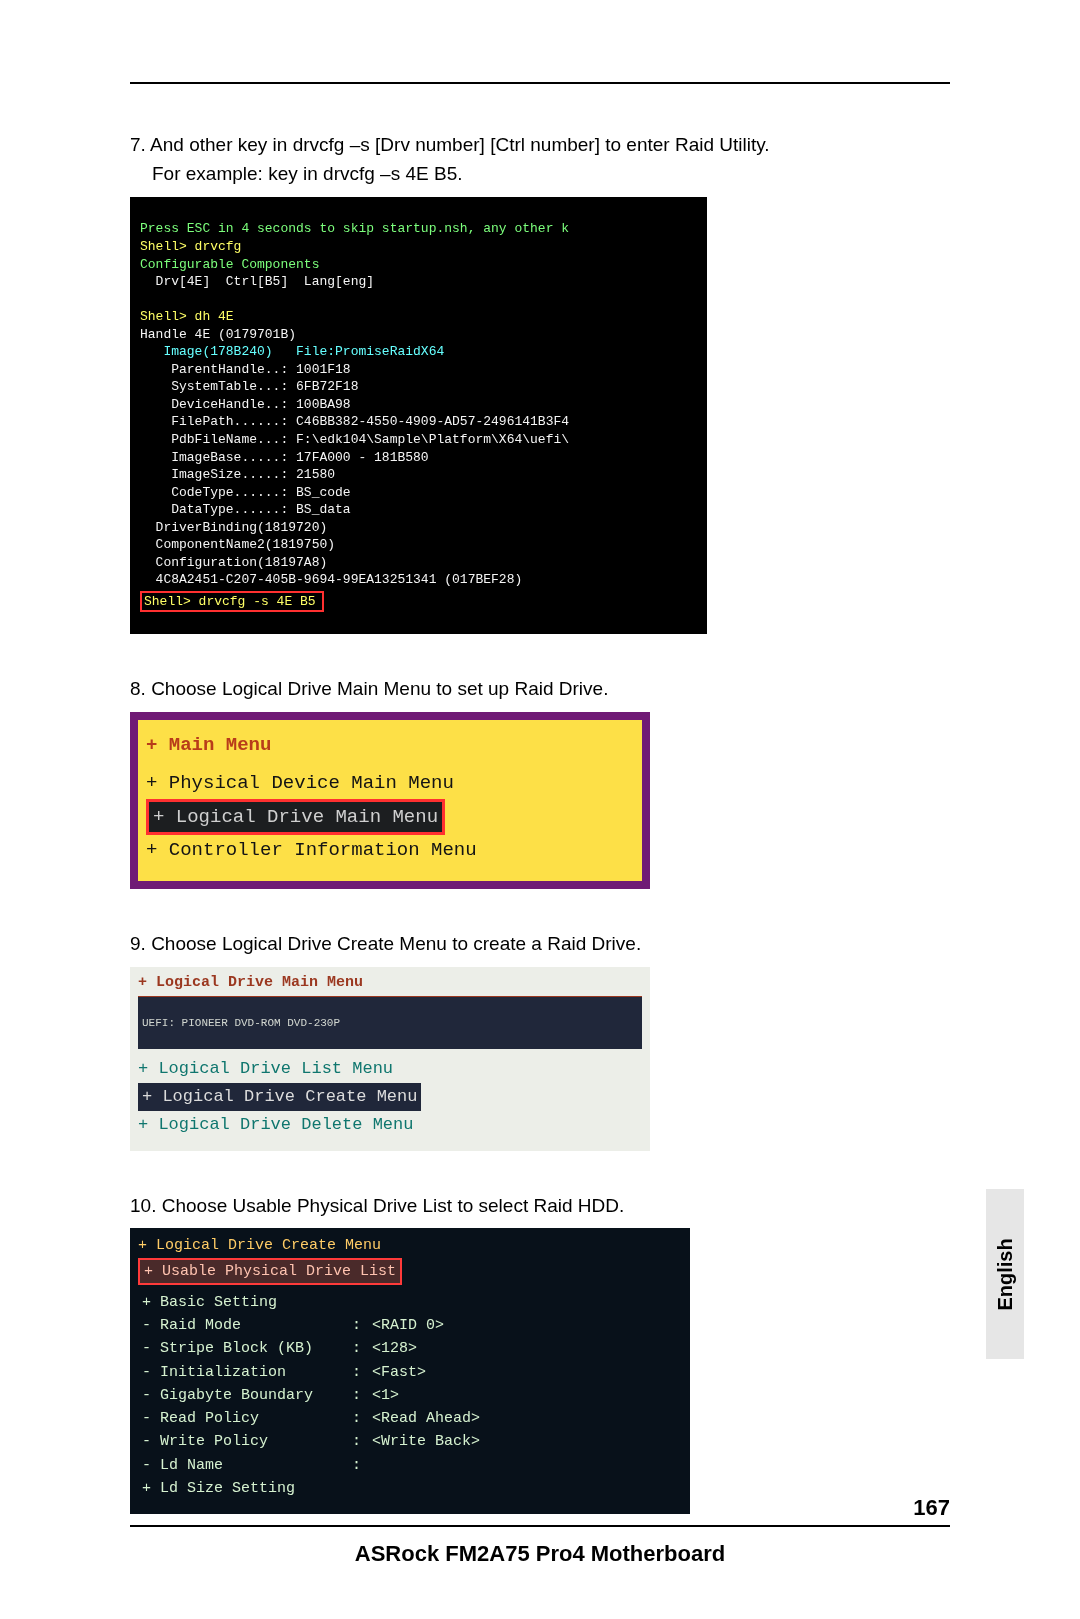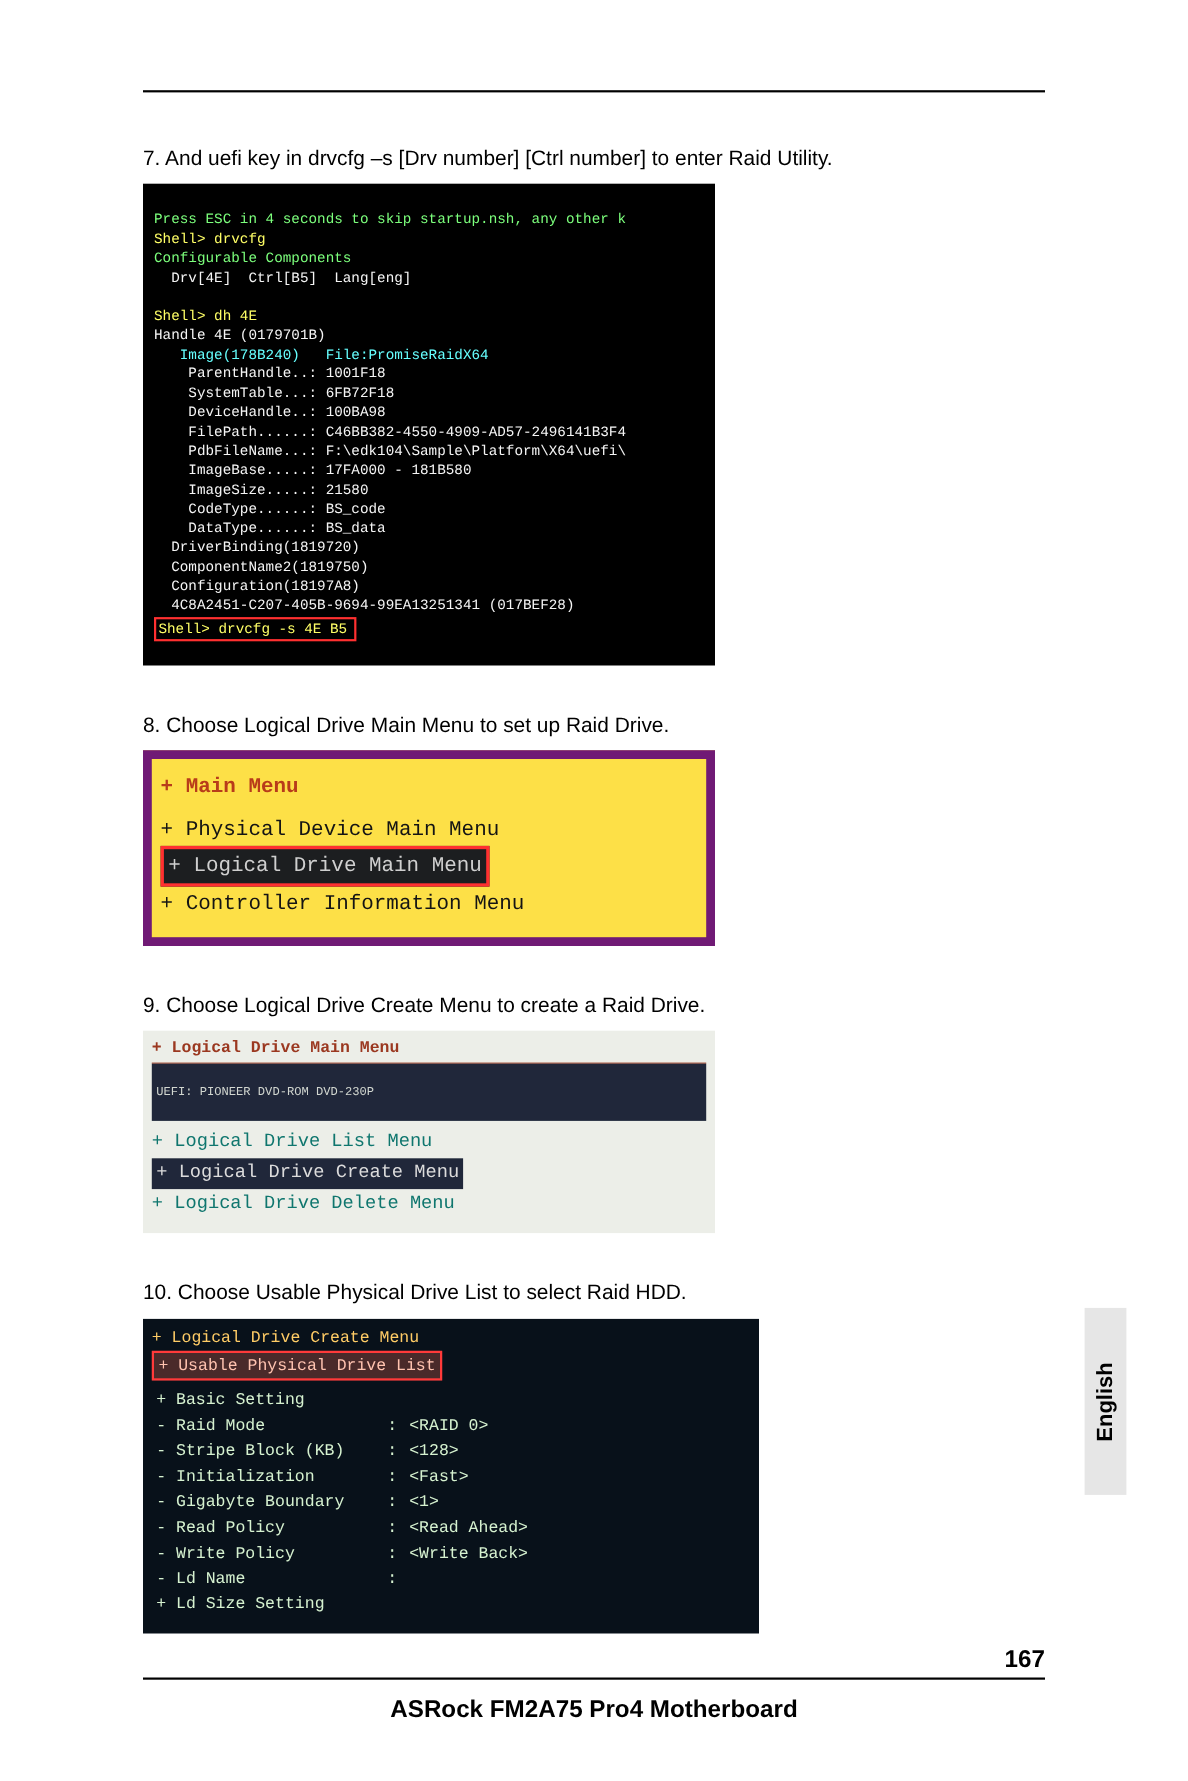--- a/index.html
+++ b/index.html
@@ -69,21 +69,21 @@
   .step .num { display:inline; }
   .bold { font-weight: normal; }
   .indent { margin-left: 22px; display:block; }
   
   .shot {
     margin-top: 8px;
     margin-bottom: 4px;
   }
   
   .shell {
-    width: 520px; background:#000;
+    width: 577px; background:#000;
     font-family: "Courier New", monospace;
     font-size: 13px; line-height: 1.35;
     padding: 6px 10px 22px 10px;
     white-space: pre;
   }
   .g { color:#7cff7c; } 
   .w { color:#f5f5f5; }
   .y { color:#ffff66; }
   .cy{ color:#66ffff; }
   .redbox {
@@ -161,21 +161,24 @@
 </head>
 <body>
 
 <div class="page">
   <div class="hr-top"></div>
 
   <div class="content">
 
     <div class="step">
       <span class="num">7.</span>
-      <span>And uefi key in </span><span class="bold">drvcfg –s [Drv number] [Ctrl number]</span><span> to enter Raid Utility.</span>
+      <span>And other key in </span><span class="bold">drvcfg –s [Drv number] [Ctrl number]</span><span> to enter Raid Utility.</span>
+      <span class="indent">
+        <span>For example: key in </span><span class="bold">drvcfg –s 4E B5</span><span>.</span>
+      </span>
     </div>
 
     <div class="shot">
       <div class="shell">
 <span class="g">Press ESC in 4 seconds to skip startup.nsh, any other k</span>
 <span class="y">Shell&gt; drvcfg</span>
 <span class="g">Configurable Components</span>
 <span class="w">  Drv[4E]  Ctrl[B5]  Lang[eng]</span>
 <span class="w"></span>
 <span class="y">Shell&gt; dh 4E</span>

